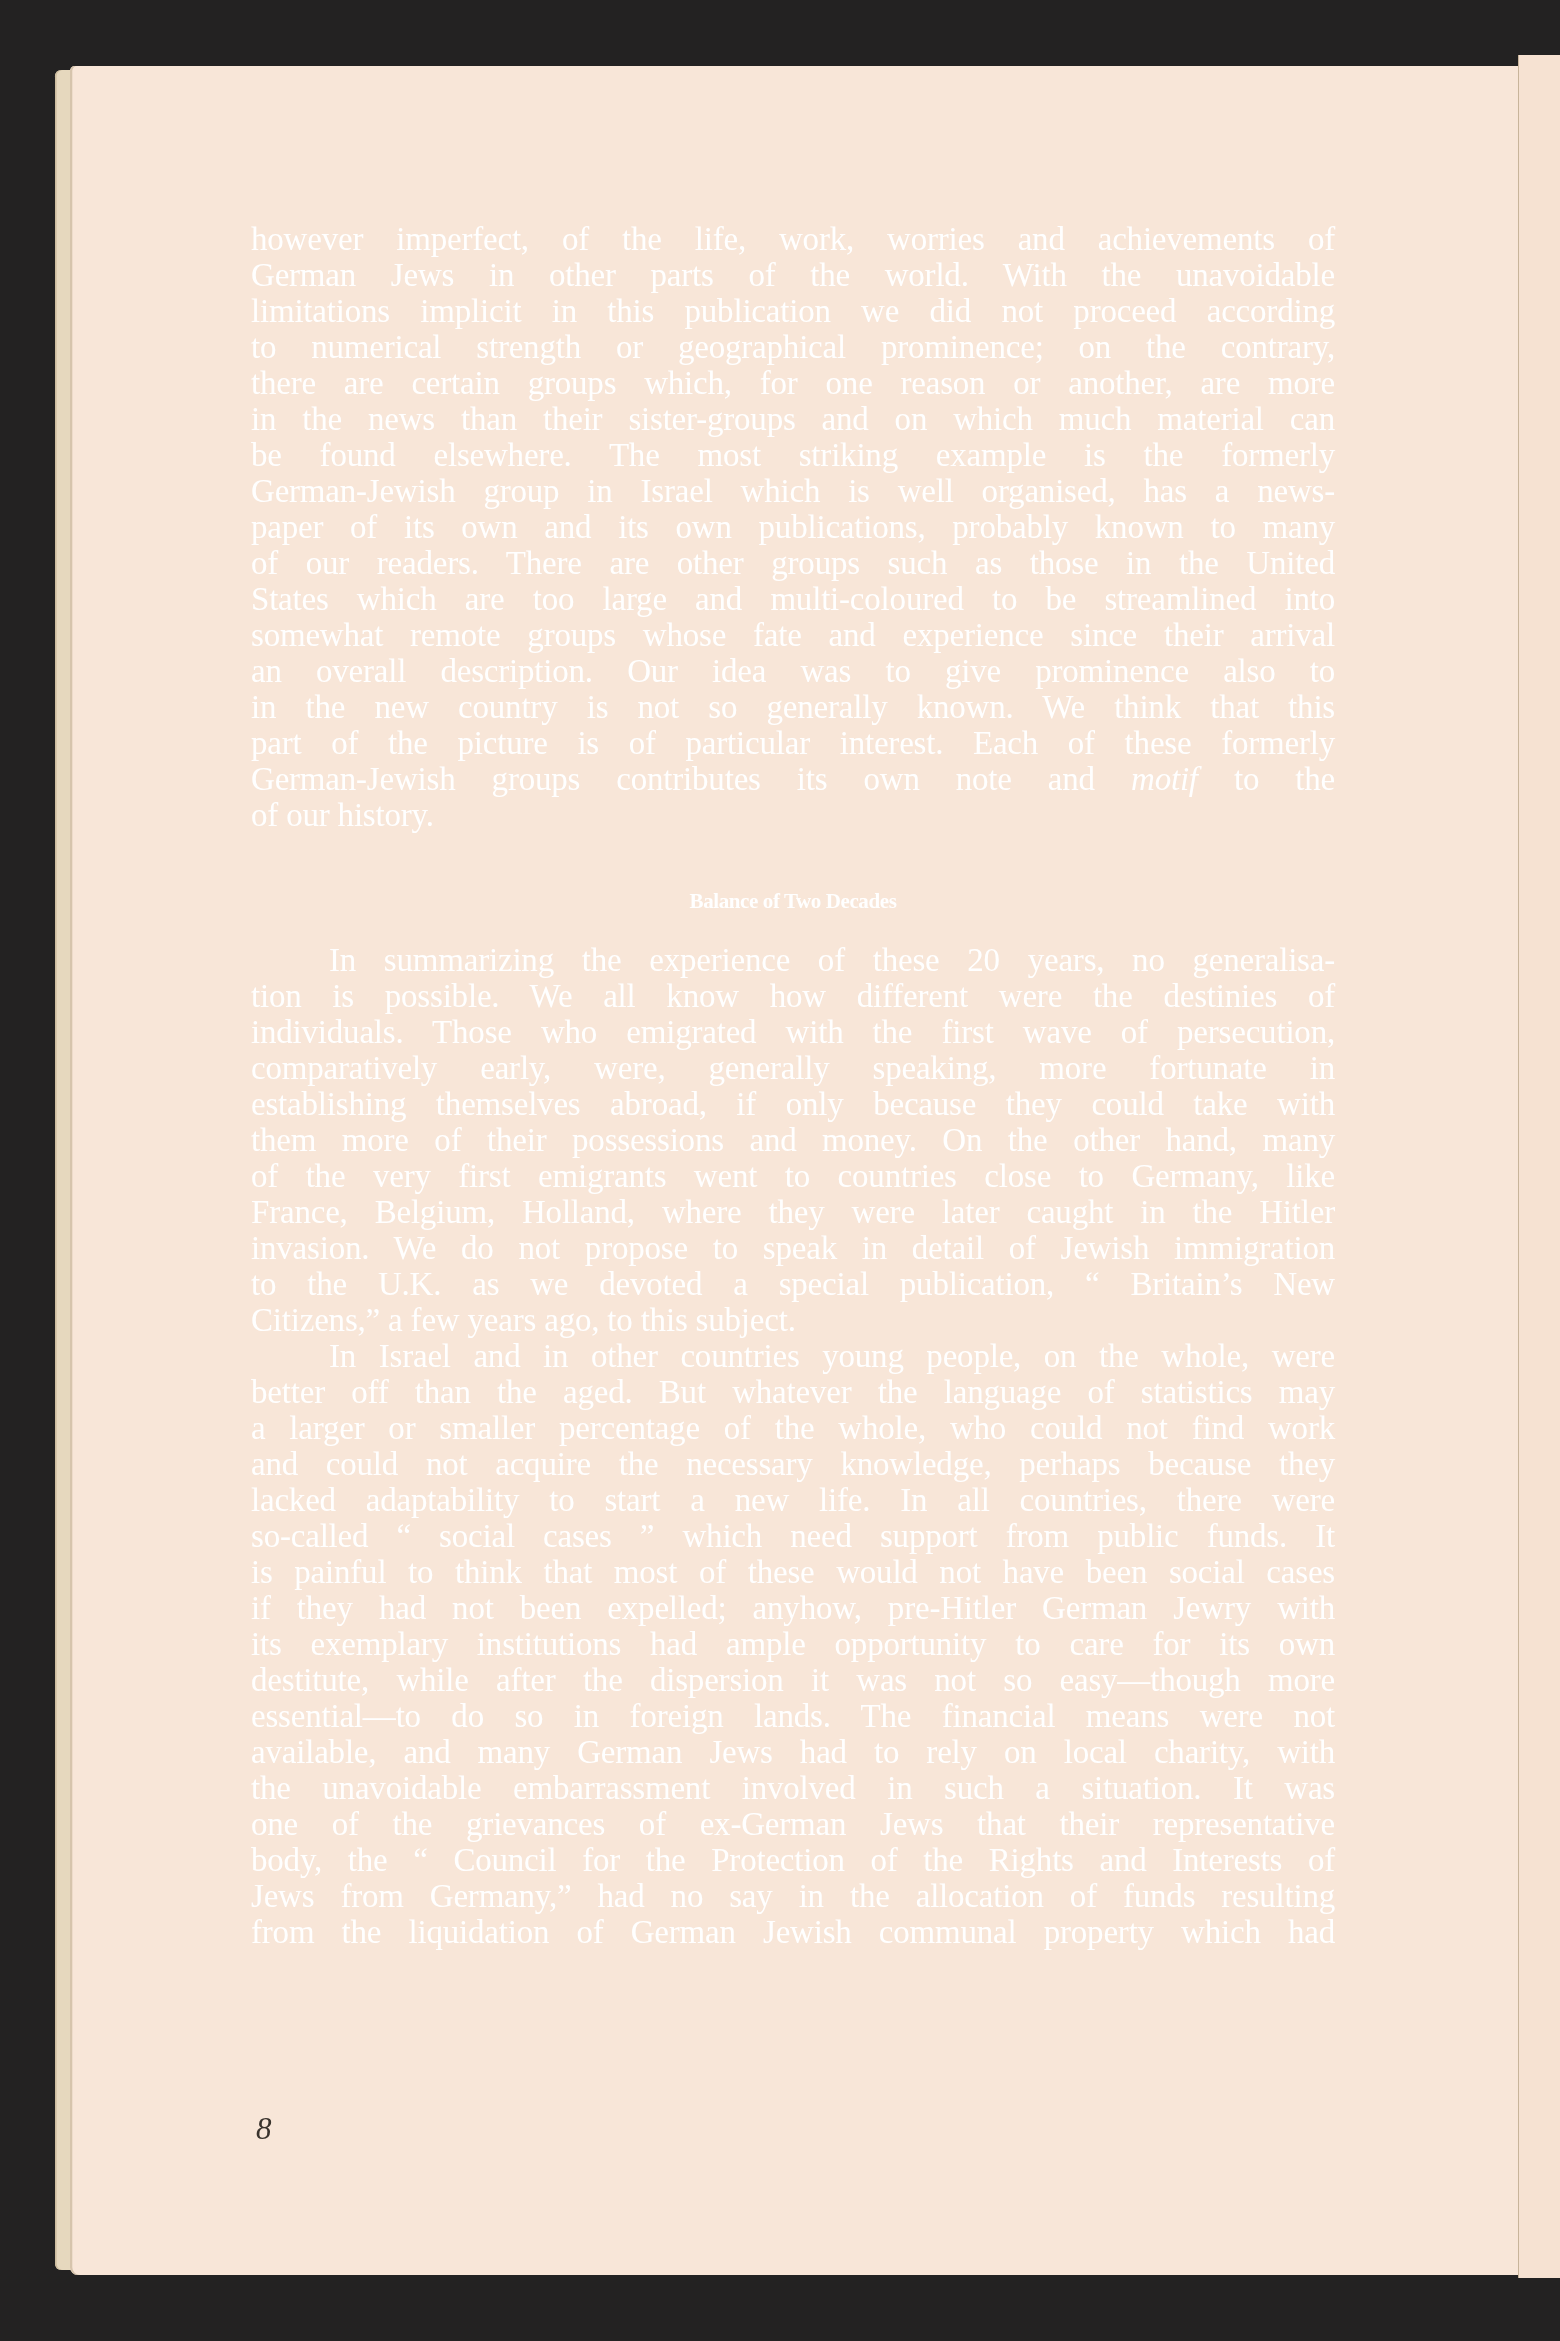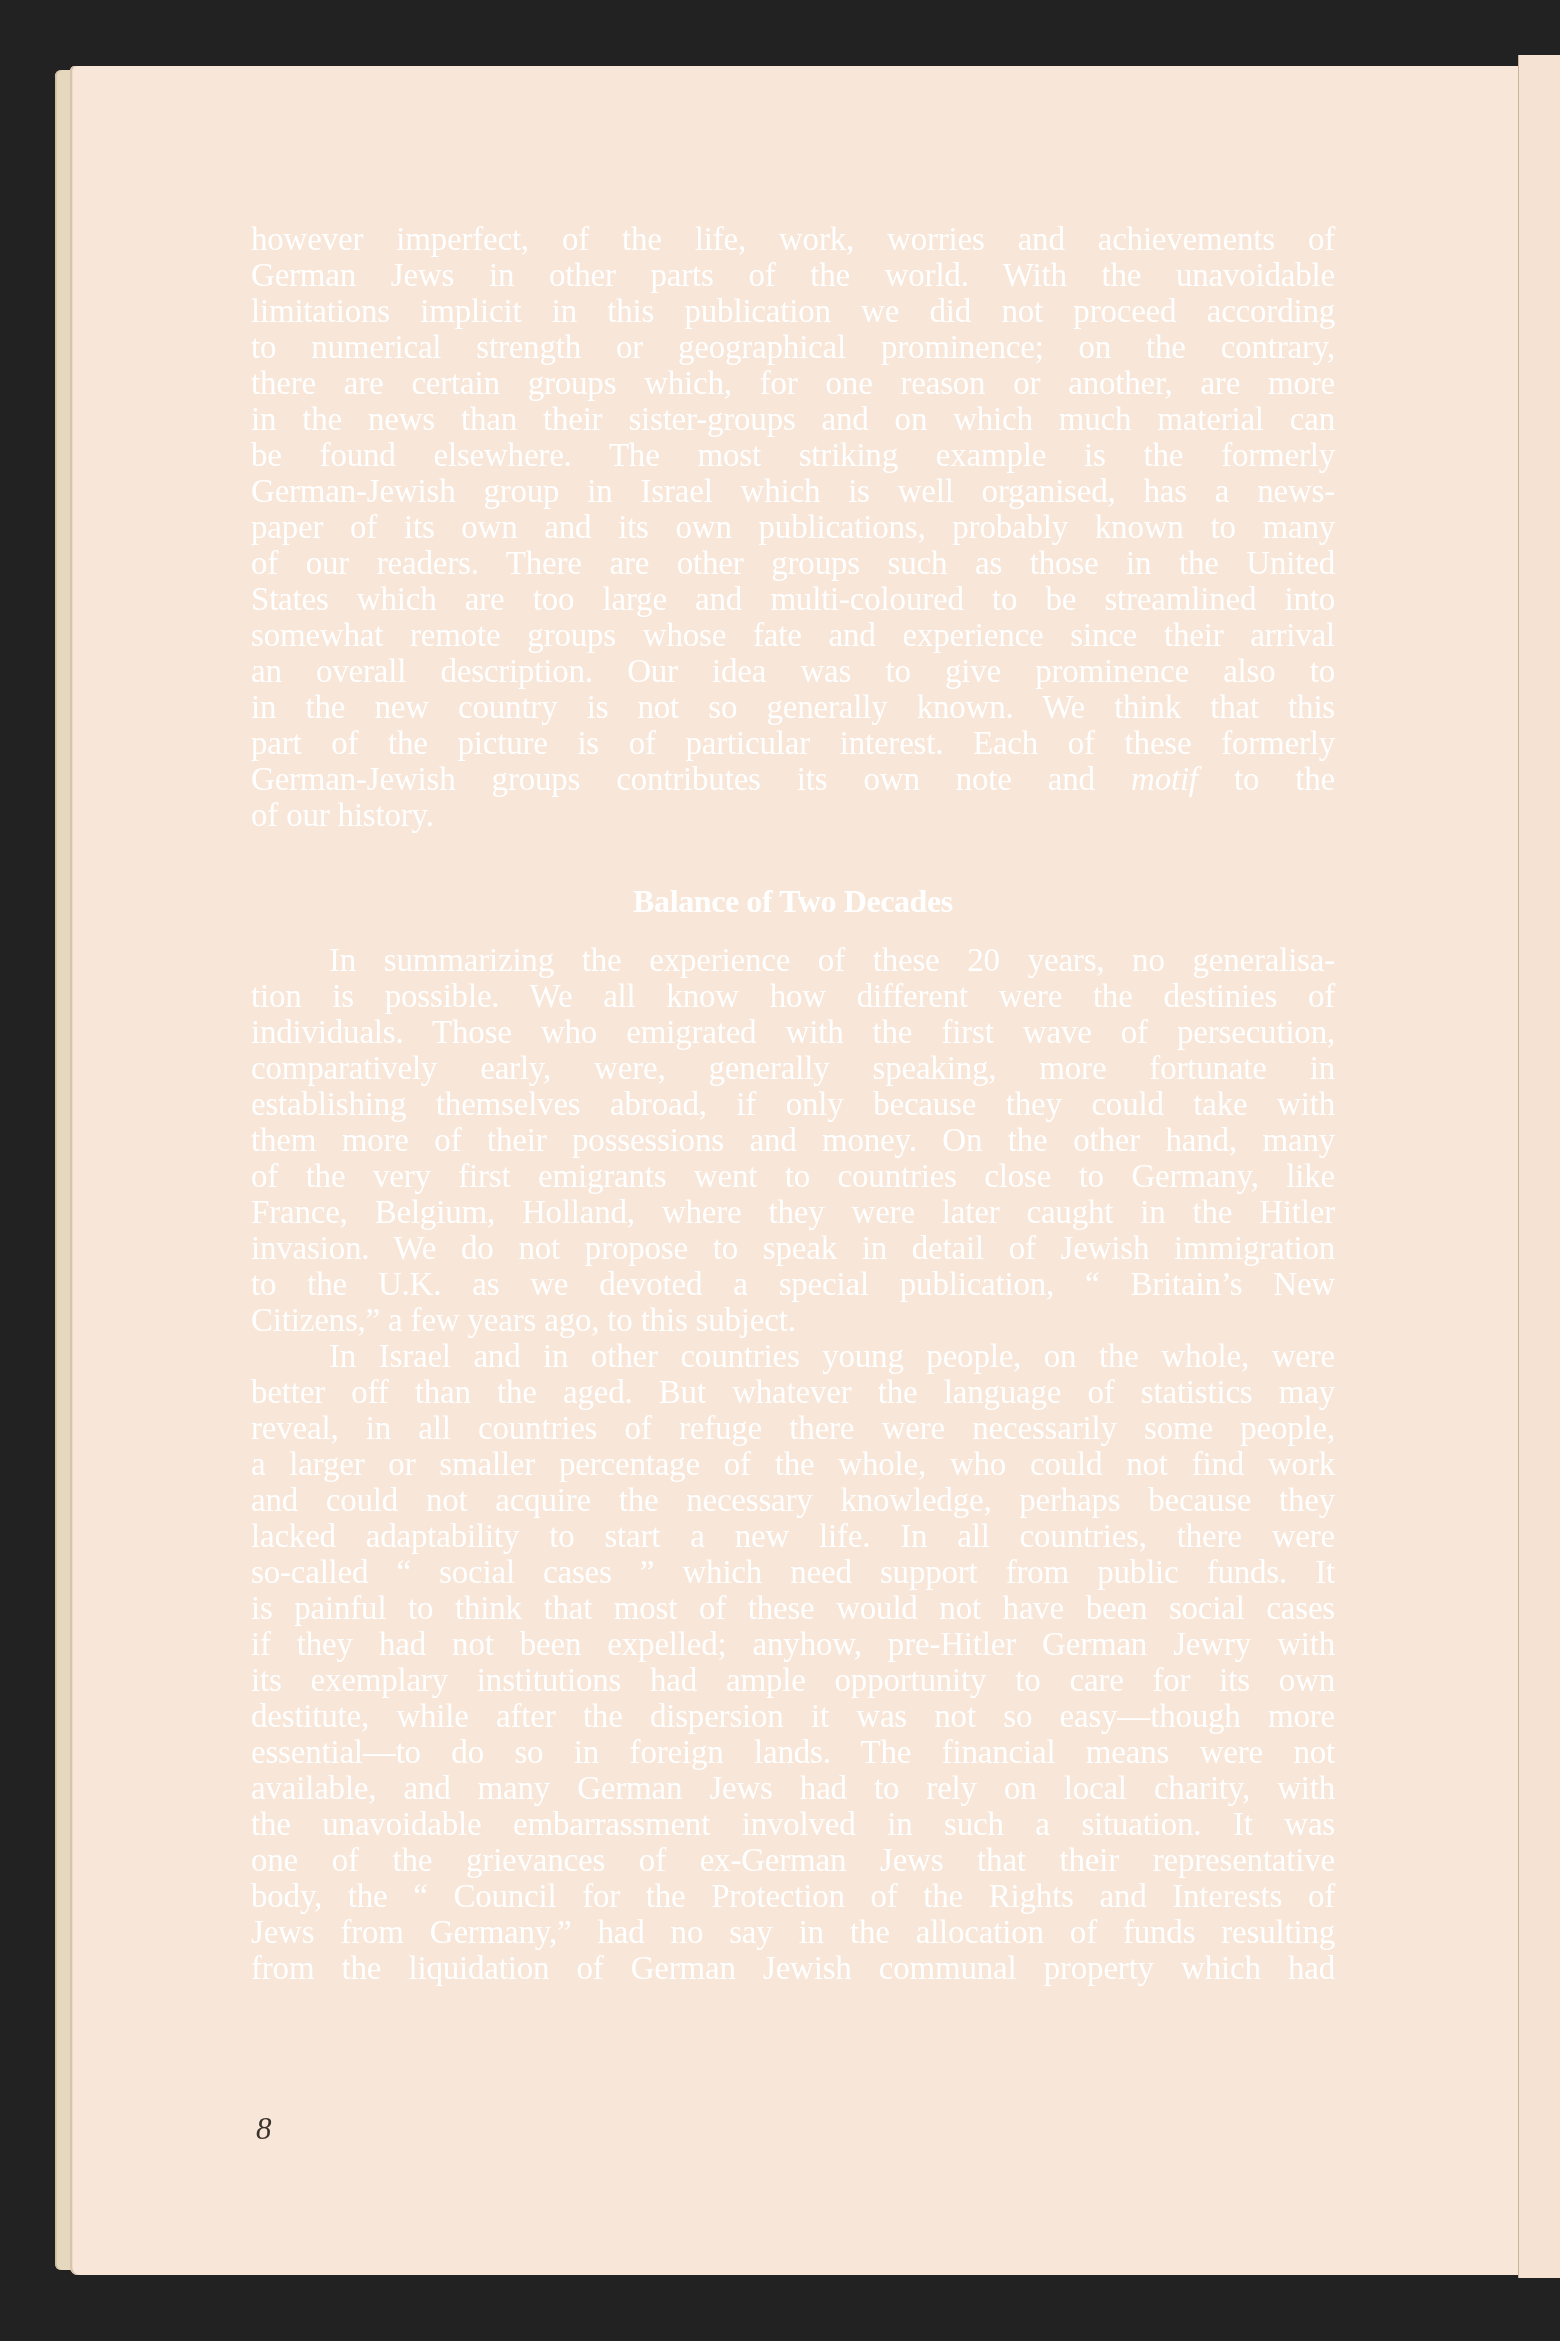--- a/index.html
+++ b/index.html
@@ -73,21 +73,21 @@
       text-align-last: left;
     }
     .indent {
       padding-left: 78px;
       box-sizing: border-box;
     }
     .heading {
       display: block;
       text-align: center;
       font-weight: bold;
-      font-size: 32px;
+      font-size: 21px;
       margin-top: 50px;
       margin-bottom: 23.4px;
       height: 36px;
       letter-spacing: -0.4px;
     }
     em { font-style: italic; }
     .page-number {
       position: absolute;
       left: 256px;
       top: 2111px;
@@ -140,21 +140,20 @@
     <span class="line">of the very first emigrants went to countries close to Germany, like</span>
     <span class="line">France, Belgium, Holland, where they were later caught in the Hitler</span>
     <span class="line">invasion.  We do not propose to speak in detail of Jewish immigration</span>
     <span class="line">to the U.K. as we devoted a special publication, “ Britain’s New</span>
     <span class="line last">Citizens,” a few years ago, to this subject.</span>
   </div>
 
   <div>
     <span class="line indent">In Israel and in other countries young people, on the whole, were</span>
     <span class="line">better off than the aged.  But whatever the language of statistics may</span>
-    <span class="line">reveal, in all countries of refuge there were necessarily some people,</span>
     <span class="line">a larger or smaller percentage of the whole, who could not find work</span>
     <span class="line">and could not acquire the necessary knowledge, perhaps because they</span>
     <span class="line">lacked adaptability to start a new life.  In all countries, there were</span>
     <span class="line">so-called “ social cases ” which need support from public funds.  It</span>
     <span class="line">is painful to think that most of these would not have been social cases</span>
     <span class="line">if they had not been expelled; anyhow, pre-Hitler German Jewry with</span>
     <span class="line">its exemplary institutions had ample opportunity to care for its own</span>
     <span class="line">destitute, while after the dispersion it was not so easy—though more</span>
     <span class="line">essential—to do so in foreign lands.  The financial means were not</span>
     <span class="line">available, and many German Jews had to rely on local charity, with</span>

